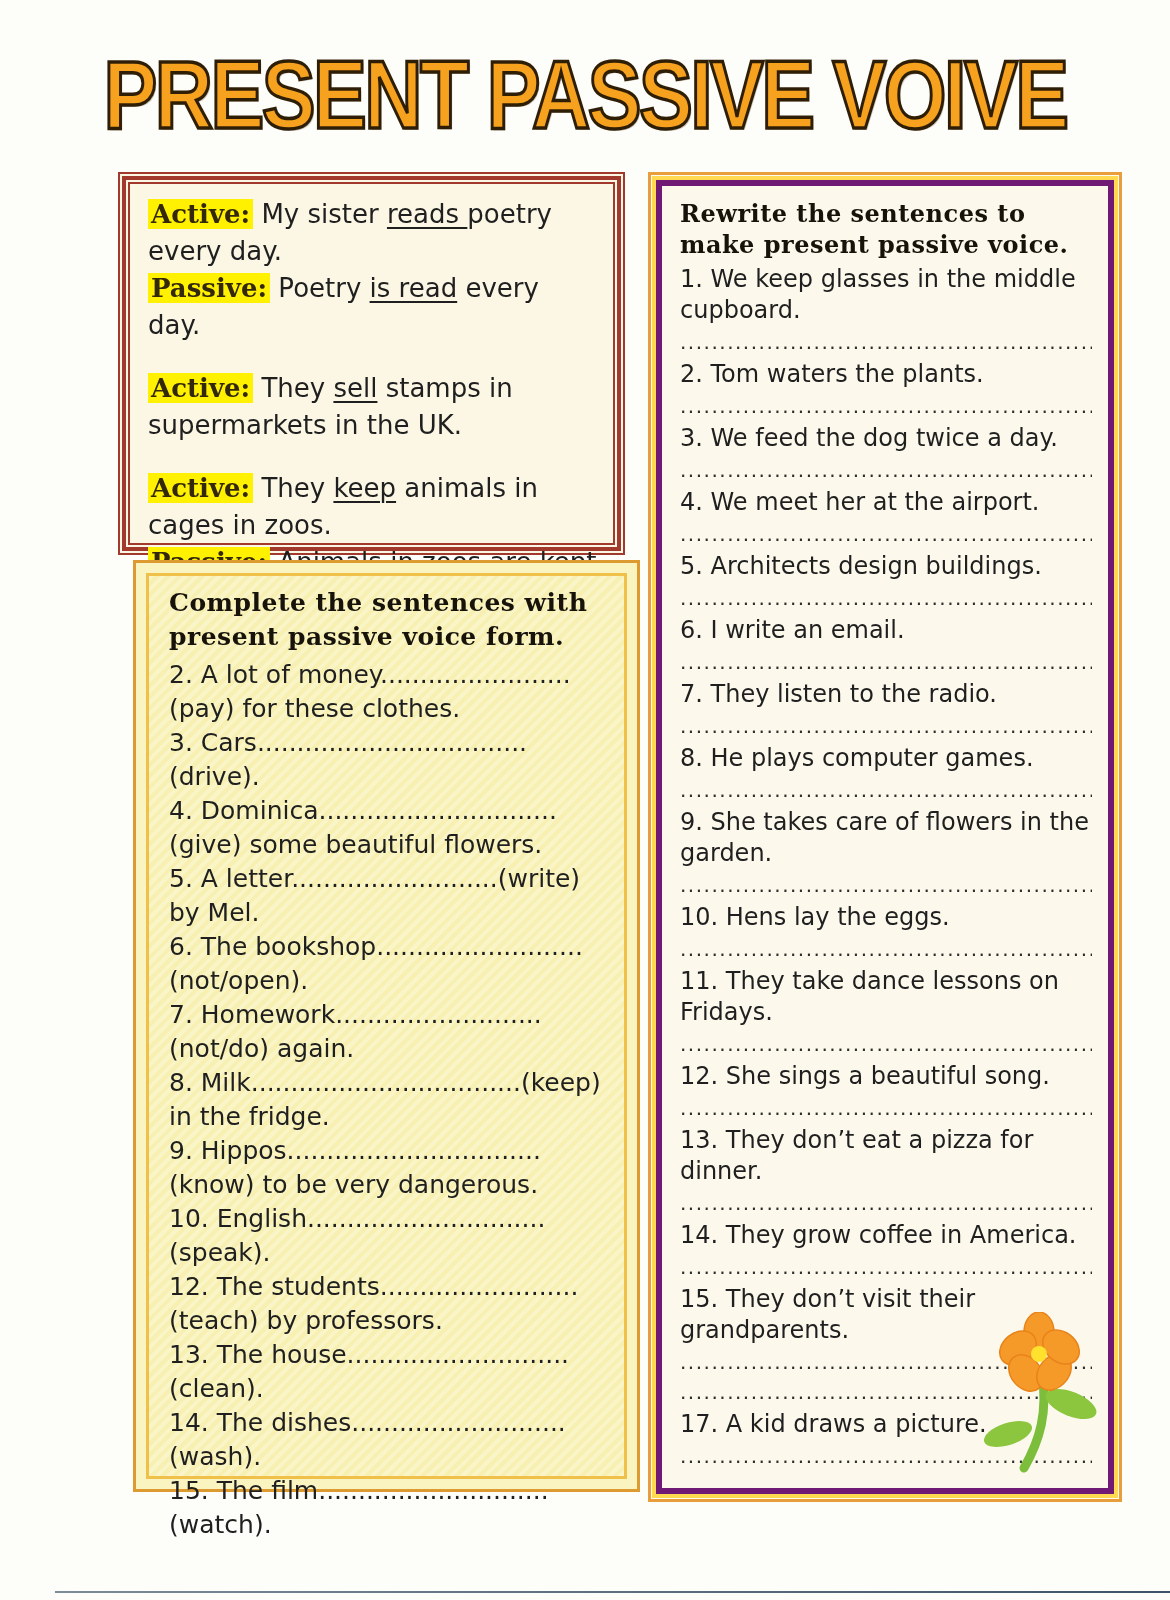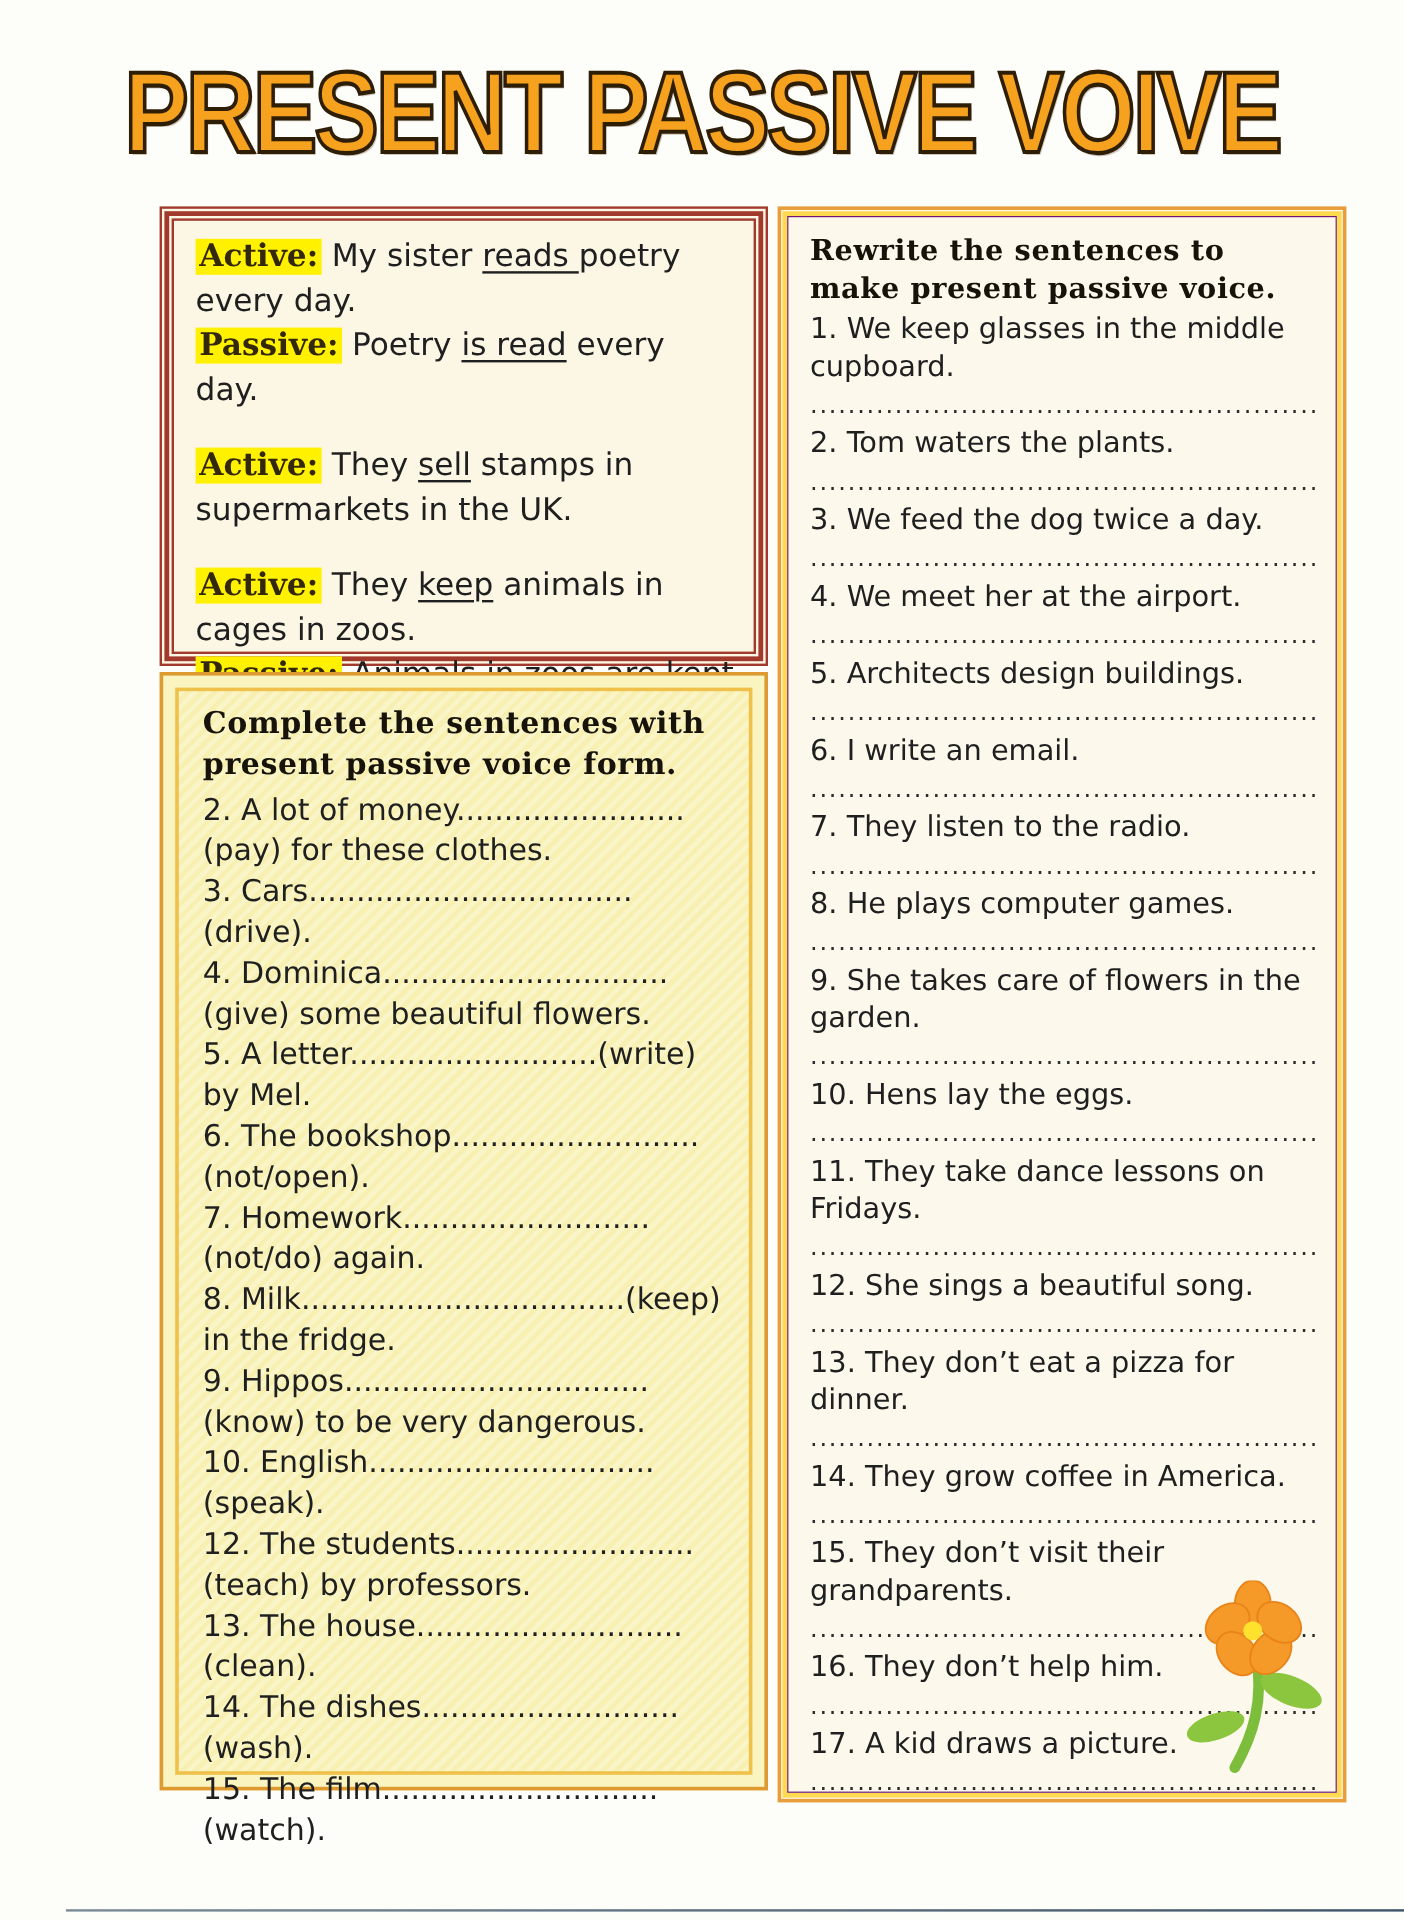--- a/index.html
+++ b/index.html
@@ -8,41 +8,41 @@
 
   
   .title{position:absolute;top:40px;left:0;width:100%;margin:0;text-align:center;
          font-family:"Liberation Sans",sans-serif;font-weight:bold;font-size:96px;
          letter-spacing:-3px;color:#f6a21e;
          -webkit-text-stroke:3.5px #2f1e06;
          text-shadow:2px 2px 0 rgba(60,30,0,.25);
          transform:scaleX(0.84);transform-origin:center;}
 
   
-  .box1{position:absolute;left:133px;top:172px;width:507px;height:383px;}
+  .box1{position:absolute;left:118px;top:172px;width:507px;height:383px;}
   .box2{position:absolute;left:133px;top:560px;width:507px;height:932px;}
   .box3{position:absolute;left:648px;top:172px;width:474px;height:1330px;}
   .frame{box-sizing:border-box;height:100%;}
 
   
   .f-red{border:2px solid #a13a2d;padding:2px;background:#fbf7e4;}
   .f-red2{border:4px solid #a13a2d;padding:2px;}
   .f-red3{border:2px solid #a13a2d;padding:12px 16px 8px 18px;
           font-size:26px;line-height:37px;background:#fbf7e4;}
 
   
   .f-gold{border:3px solid #dd9a31;padding:10px;background:#faf4c0;}
   .f-gold2{border:3px solid #efc14b;padding:10px 14px 8px 20px;
            font-size:25px;line-height:34px;
            background:repeating-linear-gradient(135deg,#faf5c6 0 4px,#f7f0b2 4px 8px);}
 
   
   .f-or{border:3px solid #e89e3a;padding:1px;background:#fdfaf0;}
   .f-or2{border:4px solid #ffd94f;}
-  .f-or3{border:1px solid #701a75;padding:12px 16px 6px 18px;
+  .f-or3{border:6px solid #701a75;padding:12px 16px 6px 18px;
          font-size:24px;line-height:31px;background:#fcf9ec;position:relative;overflow:hidden;}
 
   
   .deco{font-family:"DejaVu Serif",serif;font-weight:bold;letter-spacing:.5px;color:#17130a;}
   .box-header{margin:0 0 4px 0;}
 
   
   .ex-row{margin:0;}
   .ex-gap{margin-top:26px;}
   .hl{background:#fff100;padding:0 3px;font-family:"DejaVu Serif",serif;
@@ -143,21 +143,20 @@
       <div class="item r-item">11. They take dance lessons on Fridays.</div>
       <div class="dotline">....................................................................................................</div>
       <div class="item r-item">12. She sings a beautiful song.</div>
       <div class="dotline">....................................................................................................</div>
       <div class="item r-item">13. They don’t eat a pizza for dinner.</div>
       <div class="dotline">....................................................................................................</div>
       <div class="item r-item">14. They grow coffee in America.</div>
       <div class="dotline">....................................................................................................</div>
       <div class="item r-item">15. They don’t visit their grandparents.</div>
       <div class="dotline">....................................................................................................</div>
-      <div class="item r-item">16. They don’t help him.</div>
       <div class="dotline">....................................................................................................</div>
       <div class="item r-item">17. A kid draws a picture.</div>
       <div class="dotline">....................................................................................................</div>
 
       <svg class="flower" viewBox="0 0 122 172" xmlns="http://www.w3.org/2000/svg">
         <path d="M64 62 C 70 100, 62 128, 46 156" stroke="#7cbe3b" stroke-width="9" fill="none" stroke-linecap="round"></path>
         <ellipse cx="93" cy="92" rx="27" ry="12" fill="#8cc63e" transform="rotate(22 93 92)"></ellipse>
         <ellipse cx="30" cy="122" rx="25" ry="11" fill="#8cc63e" transform="rotate(-18 30 122)"></ellipse>
         <g stroke="#e8831a" stroke-width="1.5" fill="#f59a28">
           <ellipse cx="61" cy="20" rx="15" ry="20"></ellipse>

